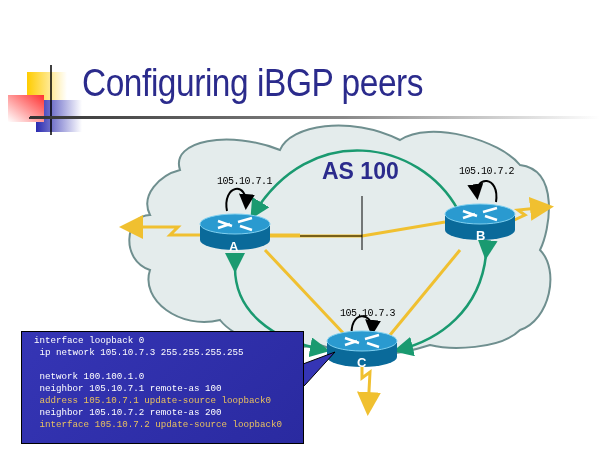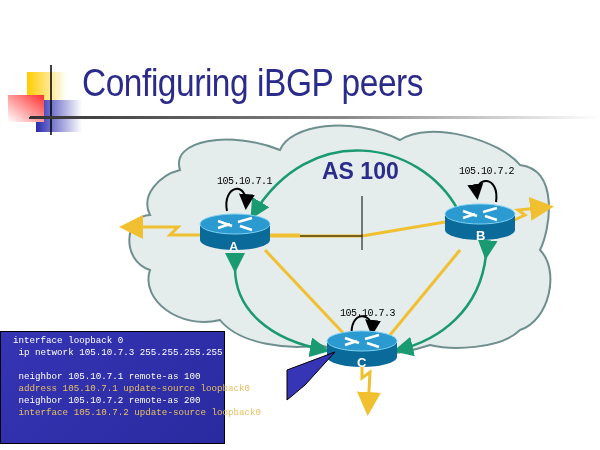--- a/index.html
+++ b/index.html
@@ -4,21 +4,21 @@
 <style>
   html, body { margin:0; padding:0; }
   body { width:600px; height:450px; position:relative; overflow:hidden; background:#ffffff; font-family:"Liberation Sans", sans-serif; }
   .logo { position:absolute; left:0; top:60px; width:90px; height:80px; }
   .title { position:absolute; left:82px; top:62px; font-size:38px; color:#2b2b8c; font-family:"Liberation Sans", sans-serif; letter-spacing:-0.5px; transform:scaleX(0.88); transform-origin:left; white-space:nowrap; }
   .rule { position:absolute; left:30px; top:116px; width:570px; height:3px; background:linear-gradient(to right,#333 0%,#888 55%,#fff 100%); }
   svg.net { position:absolute; left:0; top:0; }
   .lbl { position:absolute; font-size:10px; color:#000; font-family:Liberation Mono, monospace; letter-spacing:-0.5px; }
   .as { position:absolute; left:322px; top:158px; font-size:23px; font-weight:bold; color:#2b2b8c; font-family:"Liberation Sans", sans-serif; }
   .rname { position:absolute; font-size:13px; font-weight:bold; color:#ffffff; font-family:"Liberation Sans", sans-serif; }
-  .code { position:absolute; left:0; top:331px; width:225px; height:113px; background:linear-gradient(135deg,#3535b5,#2a2aa0); border:1px solid #000; box-sizing:border-box; padding:3px 0 0 12px; }
+  .code { position:absolute; left:21px; top:331px; width:283px; height:113px; background:linear-gradient(135deg,#3535b5,#2a2aa0); border:1px solid #000; box-sizing:border-box; padding:3px 0 0 12px; }
   .code div { font-family:"Liberation Mono", monospace; font-size:9.2px; line-height:12px; color:#ffffff; white-space:pre; height:12px; }
   .code div.hl { color:#e8c060; }
 </style>
 </head>
 <body>
 
 <svg class="logo" viewBox="0 0 90 80">
   <defs>
     <linearGradient id="gy" x1="0" x2="1">
         <stop offset="0" stop-color="#ffcc00"></stop>
@@ -109,17 +109,18 @@
 <div class="lbl" style="left:340px;top:308px;">105.10.7.3</div>
 
 <div class="rname" style="left:229px;top:239px;">A</div>
 <div class="rname" style="left:476px;top:228px;">B</div>
 <div class="rname" style="left:357px;top:355px;">C</div>
 
 <div class="code">
   <div>interface loopback 0</div>
   <div> ip network 105.10.7.3 255.255.255.255</div>
   <div></div>
+  <div> network 100.100.1.0</div>
   <div> neighbor 105.10.7.1 remote-as 100</div>
   <div class="hl"> address 105.10.7.1 update-source loopback0</div>
   <div> neighbor 105.10.7.2 remote-as 200</div>
   <div class="hl"> interface 105.10.7.2 update-source loopback0</div>
 </div>
 
 </body></html>

